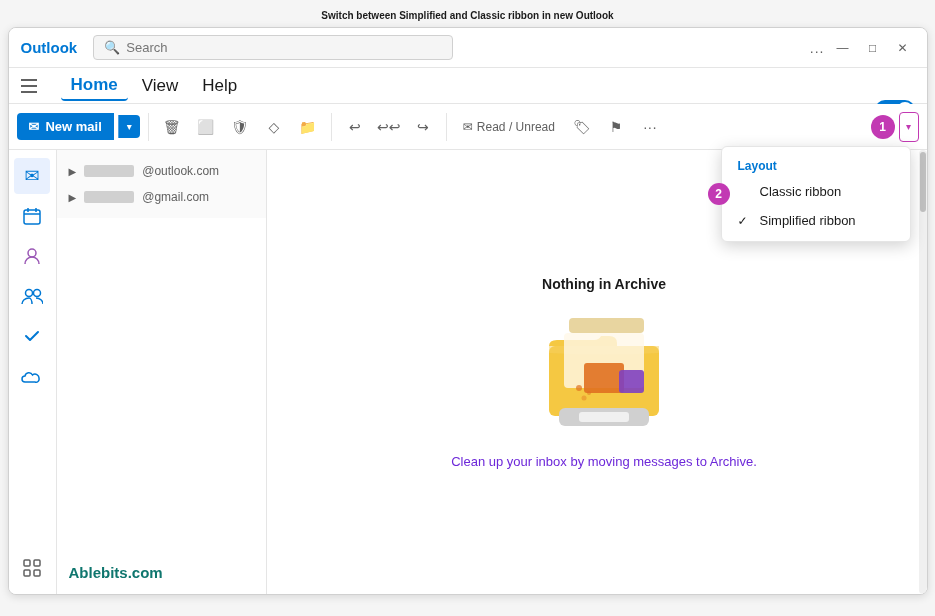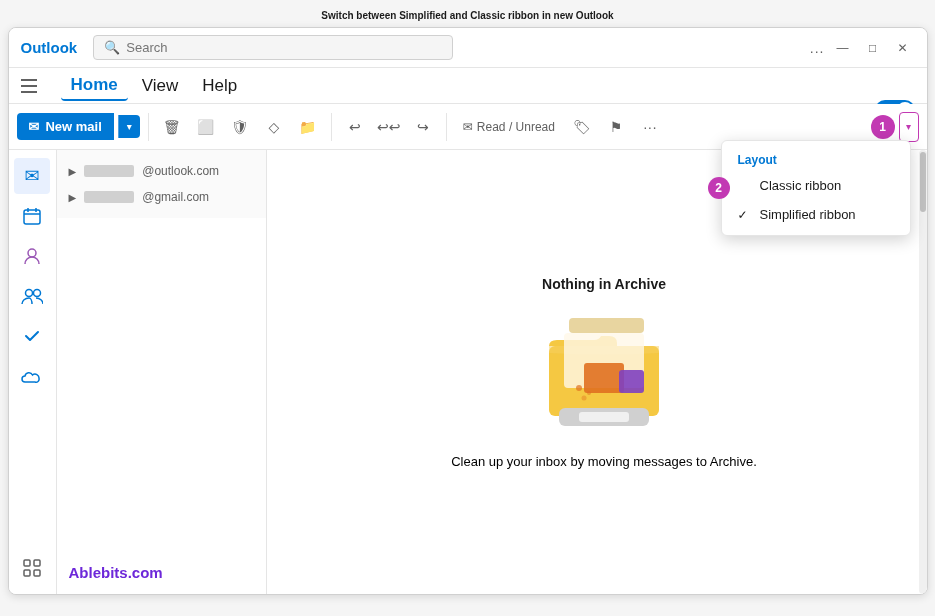--- a/index.html
+++ b/index.html
@@ -414,21 +414,21 @@
     }
 
     .empty-text {
       font-size: 14px;
       font-weight: 600;
       color: #1a1a1a;
     }
 
     .empty-subtext {
       font-size: 13px;
-      color: #000000;
+      color: #6d28d9;
       text-align: left;
     }
 
     
     .scrollbar-track {
       width: 8px;
       background: #f0f0f0;
       position: absolute;
       right: 0;
       top: 0;
@@ -439,21 +439,21 @@
       width: 6px;
       height: 60px;
       background: #c0c0c0;
       border-radius: 4px;
       margin: 2px auto;
     }
 
     
     .dropdown-overlay {
       position: absolute;
-      top: 36px;
+      top: 42px;
       right: 16px;
       width: 190px;
       background: #ffffff;
       border: 1px solid #e5e5e5;
       border-radius: 6px;
       box-shadow: 0 4px 16px rgba(0,0,0,0.18);
       z-index: 100;
       padding: 6px 0;
     }
 
@@ -646,21 +646,21 @@
           <div class="folder-avatar"></div>
           <span class="folder-email">@outlook.com</span>
         </div>
         <div class="folder-item">
           <span class="folder-expand">▶</span>
           <div class="folder-avatar"></div>
           <span class="folder-email">@gmail.com</span>
         </div>
       </div>
       <div style="padding: 12px; margin-top: auto;">
-        <span style="font-size:15px; font-weight:700; color:#6d28d9;">Ablebits.com</span>
+        <span style="font-size:15px; font-weight:700; color:#0f766e;">Ablebits.com</span>
       </div>
     </div>
 
     <div class="mail-list-area">
 
       <div class="mail-empty">
         <div class="empty-text">Nothing in Archive</div>
 
         <div class="archive-illustration">
           <svg width="150" height="130" viewBox="0 0 150 130" fill="none" xmlns="http://www.w3.org/2000/svg">

